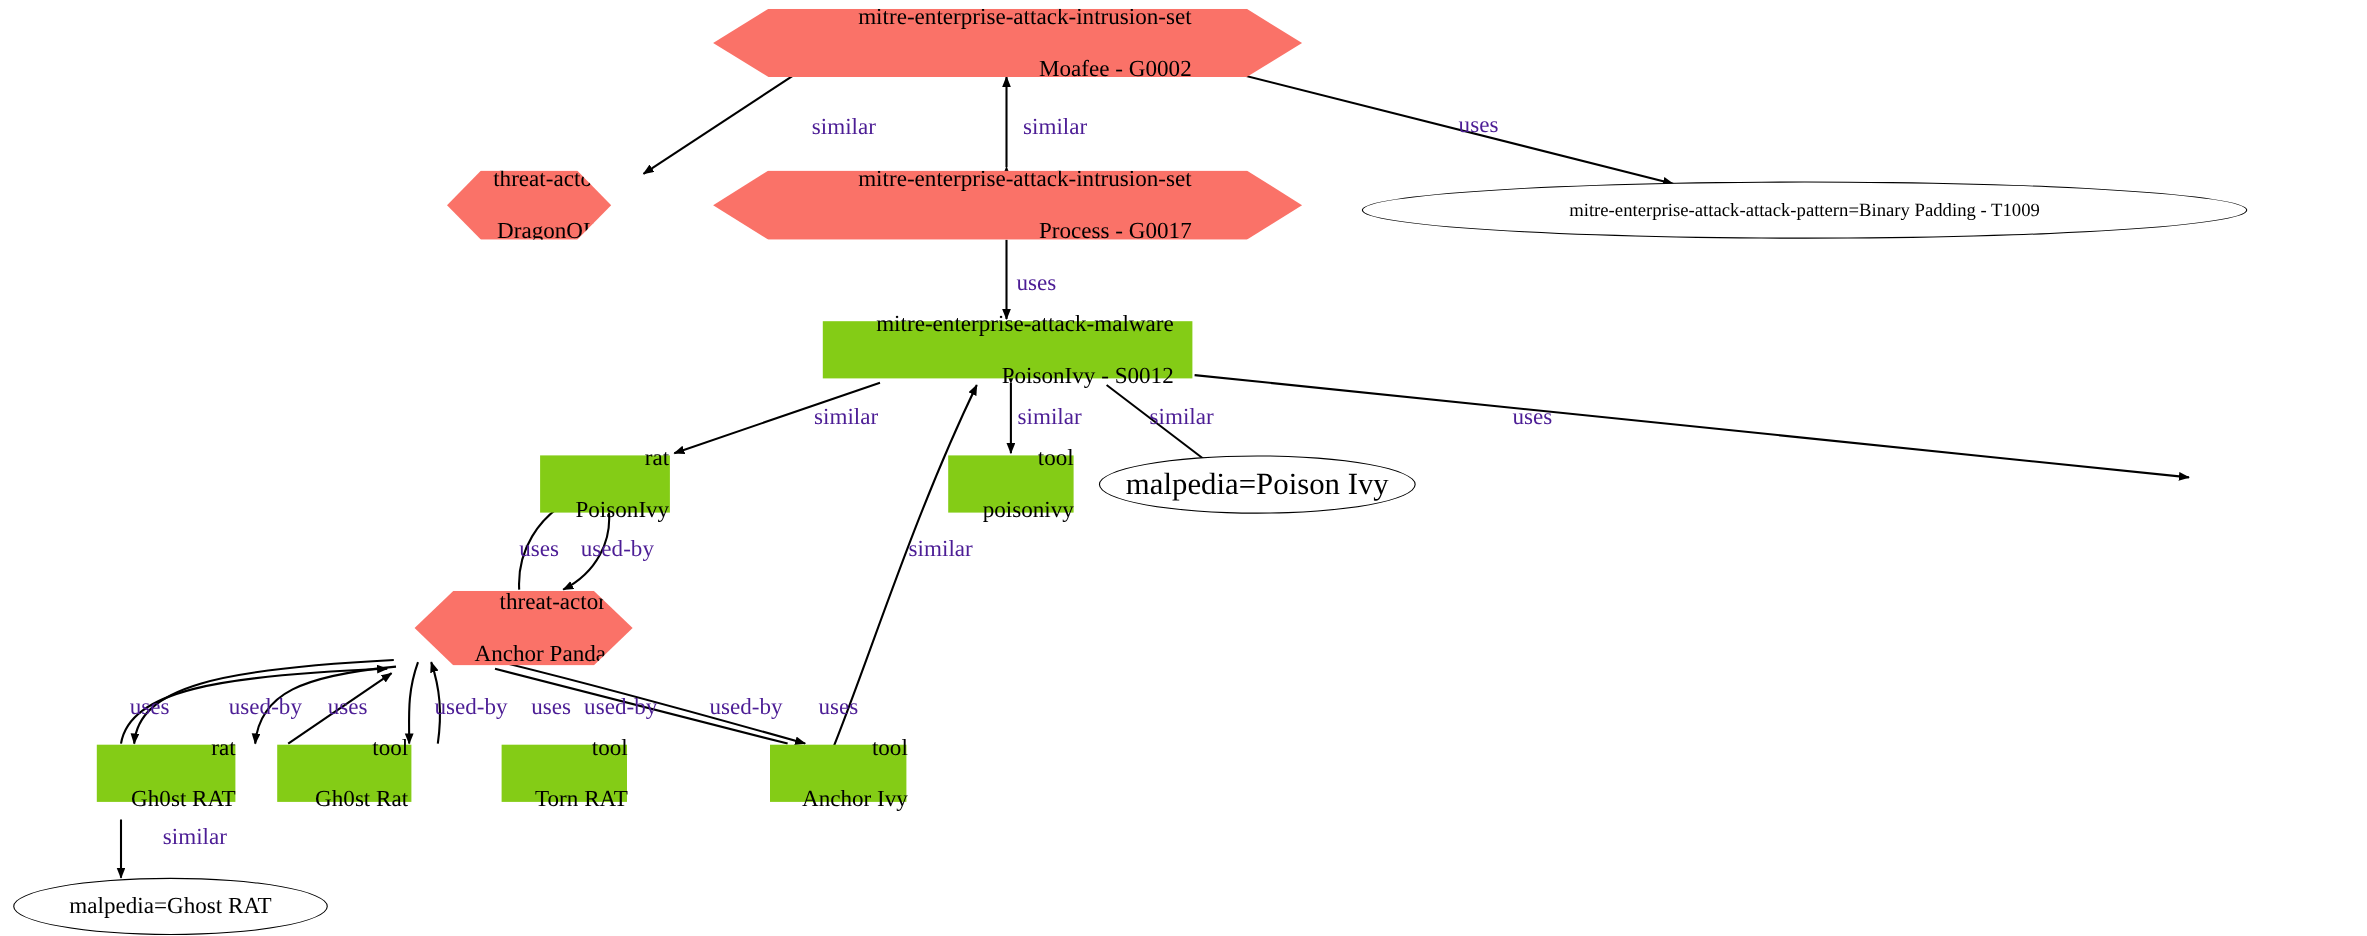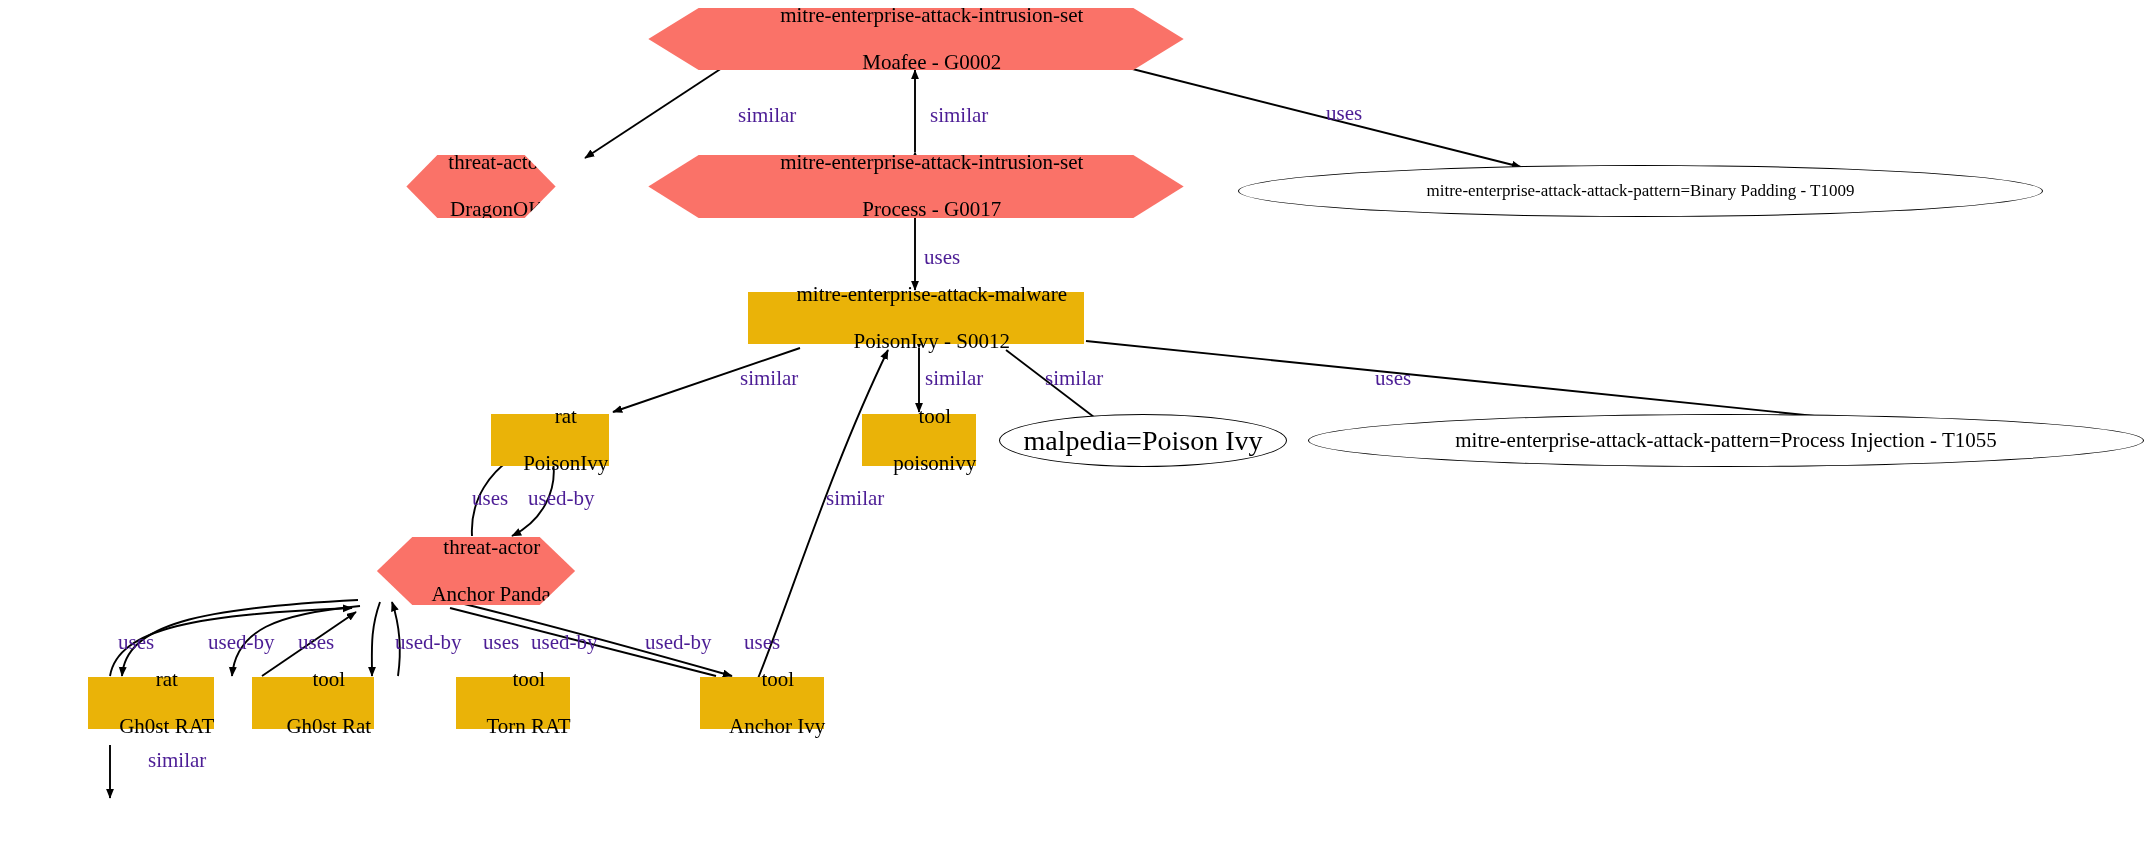--- a/index.html
+++ b/index.html
@@ -24,27 +24,27 @@
     width: 2152px;
     height: 851px;
     pointer-events: none;
   }
   .node {
     position: absolute;
     box-sizing: border-box;
     display: flex;
     align-items: center;
     justify-content: center;
-    text-align: center;
+    text-align: right;
     color: #000000;
     line-height: 1.12;
     white-space: pre;
   }
   .node-box {
-    background: #eab308;
+    background: #84cc16;
     border: 0;
   }
   .node-oct {
     background: #fa7268;
   }
   .node-ell {
     background: #ffffff;
     border: 1.4px solid #000000;
     border-radius: 50% / 50%;
   }
@@ -161,23 +161,20 @@
     <div>
       <span>tool</span><br>
       <span>poisonivy</span>
     </div>
   </div>
 
   <div class="node node-ell" style="left:999px; top:414px; width:288px; height:53px; font-size:28px;">
     <span>malpedia=Poison Ivy</span>
   </div>
 
-  <div class="node node-ell" style="left:1308px; top:414px; width:836px; height:53px; font-size:21px;">
-    <span>mitre-enterprise-attack-attack-pattern=Process Injection - T1055</span>
-  </div>
 
   <div class="node node-oct" style="left:358px; top:537px; width:236px; height:68px; font-size:21px;
               clip-path: polygon(8% 50%, 23% 0%, 77% 0%, 92% 50%, 77% 100%, 23% 100%);">
     <div>
       <span>threat-actor</span><br>
       <span>Anchor Panda</span>
     </div>
   </div>
 
   <div class="node node-box" style="left:88px; top:677px; width:126px; height:52px; font-size:21px;">
@@ -201,20 +198,23 @@
     </div>
   </div>
 
   <div class="node node-box" style="left:700px; top:677px; width:124px; height:52px; font-size:21px;">
     <div>
       <span>tool</span><br>
       <span>Anchor Ivy</span>
     </div>
   </div>
 
+  <div class="node node-ell" style="left:12px; top:798px; width:286px; height:52px; font-size:21px;">
+    <span>malpedia=Ghost RAT</span>
+  </div>
 
   <div class="edge-label" style="left:738px; top:105px; font-size:21px;">similar</div>
 
   <div class="edge-label" style="left:930px; top:105px; font-size:21px;">similar</div>
 
   <div class="edge-label" style="left:1326px; top:103px; font-size:21px;">uses</div>
 
   <div class="edge-label" style="left:924px; top:247px; font-size:21px;">uses</div>
 
   <div class="edge-label" style="left:740px; top:368px; font-size:21px;">similar</div>

